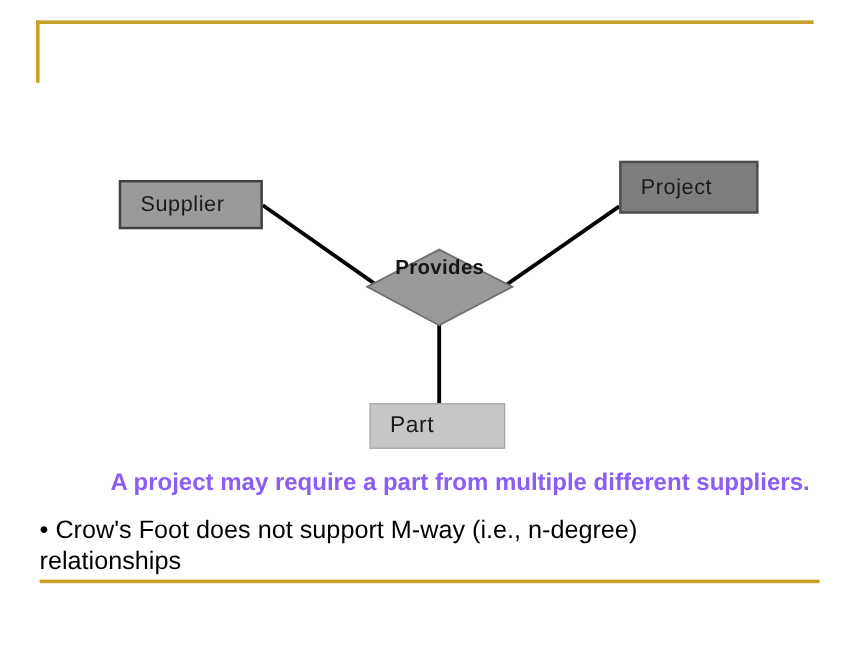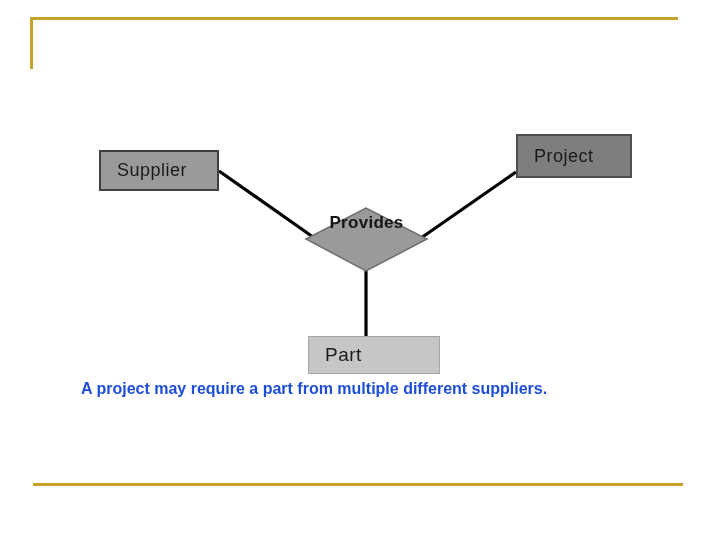--- a/index.html
+++ b/index.html
@@ -80,43 +80,43 @@
     border: 2px solid #404040;
   }
   .entity-project {
     left: 516px; top: 134px;
     width: 116px; height: 44px;
     background: var(--entity-gray-dark);
     border: 2px solid #4f4f4f;
   }
   .entity-part {
     left: 308px; top: 336px;
-    width: 132px; height: 38px;
+    width: 113px; height: 38px;
     background: var(--entity-gray-light);
     border: 1px solid #a5a5a5;
     font-size: 19px;
   }
   .rel-label {
     position: absolute;
     left: 306px; top: 213px;
     width: 121px;
     text-align: center;
     font-size: 17px;
     font-weight: bold;
     color: #161616;
     letter-spacing: 0.3px;
   }
   
   .caption {
     position: absolute;
     left: 80px; top: 379px;
-    margin: 1px;
-    font-size: 16px;
+    margin: 12px;
+    font-size: 20px;
     font-weight: bold;
-    color: #1d4ed8;
+    color: #8b5cf6;
     white-space: nowrap;
   }
   .bullet {
     position: absolute;
     left: 33px; top: 429px;
     margin: 0;
     width: 660px;
     font-size: 21px;
     line-height: 26px;
     color: #000000;
@@ -148,16 +148,20 @@
   </div>
 
   <div class="entity entity-part">
     <span>Part</span>
   </div>
 
   <div class="rel-label">Provides</div>
 
   <p class="caption">A project may require a part from multiple different suppliers.</p>
 
+  <p class="bullet">
+    <span>• Crow's Foot does not support M-way (i.e., n-degree)</span>
+    <span>relationships</span>
+  </p>
 
   <div class="accent-bottom"></div>
 
 </div>
 
 </body></html>

